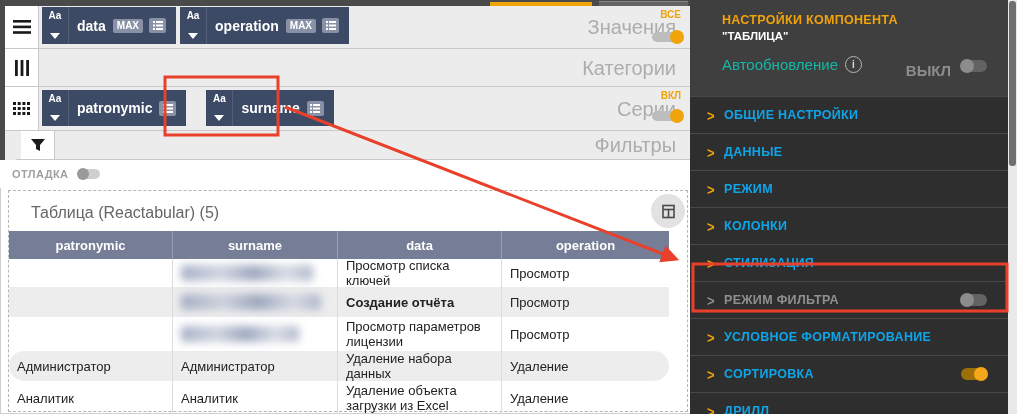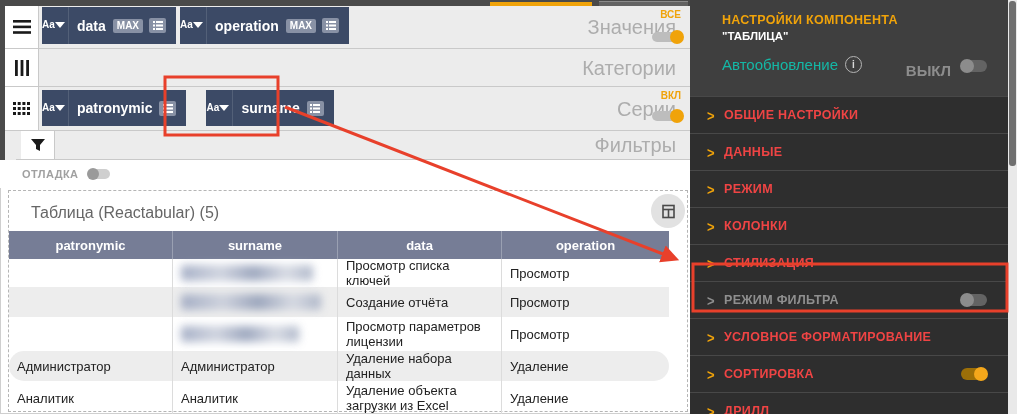--- a/index.html
+++ b/index.html
@@ -27,36 +27,36 @@
   .state-badge{position:absolute;right:9px;top:3px;color:#f0a30a;font-size:10px;font-weight:bold;z-index:3;}
   .mini-toggle{position:absolute;right:8px;width:30px;height:10px;border-radius:5px;background:#bdbdbd;z-index:3;cursor:pointer;}
   .mini-toggle .knob{position:absolute;right:-2px;top:-2px;width:14px;height:14px;border-radius:50%;background:#f0a30a;}
   .prow.r1 .mini-toggle{top:26px;}
   .prow.r3 .mini-toggle{top:24px;}
 
   .chips{position:absolute;left:42px;top:1px;bottom:4px;display:flex;}
   .prow.r3 .chips{top:3px;bottom:4px;}
   .chip{display:flex;background:#3c4a66;color:#fff;margin-right:4px;cursor:pointer;}
   .chip.gap-left{margin-left:16px;}
-  .chip-left{width:26px;display:flex;
+  .chip-left{width:26px;display:flex;flex-direction:column;justify-content:space-between;
              align-items:center;padding:4px 0 5px 0;border-right:1px solid rgba(255,255,255,0.12);}
   .chip-aa{font-size:10px;font-weight:bold;line-height:10px;}
   .chip-caret{width:0;height:0;border-left:5px solid transparent;border-right:5px solid transparent;
               border-top:6px solid #fff;cursor:pointer;}
   .chip-body{display:flex;align-items:center;padding:0 10px 0 8px;}
   .chip-name{font-weight:bold;font-size:14px;margin-right:7px;}
   .badge{background:#8891a5;color:#fff;font-size:10px;font-weight:bold;
          padding:1px 4px;border-radius:2px;margin-right:6px;line-height:12px;}
   .icon-badge{width:17px;height:15px;background:#8891a5;border-radius:2px;
               display:flex;align-items:center;justify-content:center;}
 
   
   .debug{position:absolute;left:0;top:160px;width:690px;height:28px;background:#fff;
          display:flex;align-items:center;}
-  .debug-label{color:#a0a0a0;font-size:11px;font-weight:bold;letter-spacing:.4px;margin-left:22px;}
+  .debug-label{color:#a0a0a0;font-size:11px;font-weight:bold;letter-spacing:.4px;margin-left:12px;}
   .toggle-sm-off{position:relative;width:22px;height:10px;border-radius:5px;background:#cfcfcf;margin-left:10px;cursor:pointer;}
   .toggle-sm-off .knob{position:absolute;left:-1px;top:-1px;width:12px;height:12px;border-radius:50%;background:#9a9a9a;}
 
   
   .panel{position:absolute;left:8px;top:190px;width:678px;height:220px;
          border:1px dashed #b5b5b5;background:#fff;}
   .panel-title{position:absolute;left:22px;top:13px;font-size:16px;color:#666;}
   .circle-btn{position:absolute;right:2px;top:3px;width:34px;height:34px;border-radius:50%;
               background:#e2e2e2;display:flex;align-items:center;justify-content:center;cursor:pointer;}
 
@@ -84,21 +84,21 @@
   .inf::after{content:"i";}
   .s-auto-state{position:absolute;right:66px;top:62px;color:#8d8d8d;font-size:15px;font-weight:bold;}
   .t-off{position:relative;width:26px;height:12px;border-radius:6px;background:#636363;cursor:pointer;}
   .t-off .knob{position:absolute;left:-1px;top:-1px;width:14px;height:14px;border-radius:50%;background:#8c8c8c;}
   .t-on{position:relative;width:26px;height:12px;border-radius:6px;background:#9c6f08;cursor:pointer;}
   .t-on .knob{position:absolute;right:-1px;top:-1px;width:14px;height:14px;border-radius:50%;background:#f4a71b;}
   .s-auto-toggle{position:absolute;right:30px;top:60px;}
   .secs{position:absolute;left:0;top:96px;right:0;}
   .sec{height:36px;border-top:1px solid #484848;position:relative;display:flex;align-items:center;cursor:pointer;}
   .sec .chev{position:absolute;left:17px;color:#f0a30a;font-size:13px;font-weight:bold;transform:scaleY(1.15);}
-  .sec .lbl{margin-left:34px;color:#ef4444;font-weight:bold;font-size:12.5px;letter-spacing:.3px;}
+  .sec .lbl{margin-left:34px;color:#0ea5e9;font-weight:bold;font-size:12.5px;letter-spacing:.3px;}
   .sec.dimmed .chev,.sec.dimmed .lbl{color:#8f8f8f;}
   .sec .sec-toggle{position:absolute;right:30px;top:12px;}
 
   
   .sb{position:absolute;right:0;top:0;width:9px;height:414px;background:#e9e9e9;z-index:20;}
   .sb-thumb{position:absolute;right:1px;top:1px;width:7px;height:165px;background:#6f6f6f;border-radius:3px;cursor:pointer;}
 
   
   .anno{position:absolute;left:0;top:0;width:1017px;height:414px;z-index:60;pointer-events:none;}
 </style>
@@ -288,21 +288,21 @@
             <div class="blob" style="width: 132px;"></div>
           </div>
           <div class="td" style="width: 164px;">Просмотр списка ключей</div>
           <div class="td" style="width: 167px;">Просмотр</div>
         </div>
         <div class="tr stripe" style="height: 30px;">
           <div class="td" style="width: 164px;"></div>
           <div class="td" style="width: 165px;">
             <div class="blob" style="width: 140px;"></div>
           </div>
-          <div class="td" style="width: 164px;">Создание отчёта</div>
+          <div class="td" style="width: 164px; font-weight: bold;">Создание отчёта</div>
           <div class="td" style="width: 167px;">Просмотр</div>
         </div>
         <div class="tr" style="height: 34px;">
           <div class="td" style="width: 164px;"></div>
           <div class="td" style="width: 165px;">
             <div class="blob" style="width: 118px;"></div>
           </div>
           <div class="td" style="width: 164px;">Просмотр параметров лицензии</div>
           <div class="td" style="width: 167px;">Просмотр</div>
         </div>

